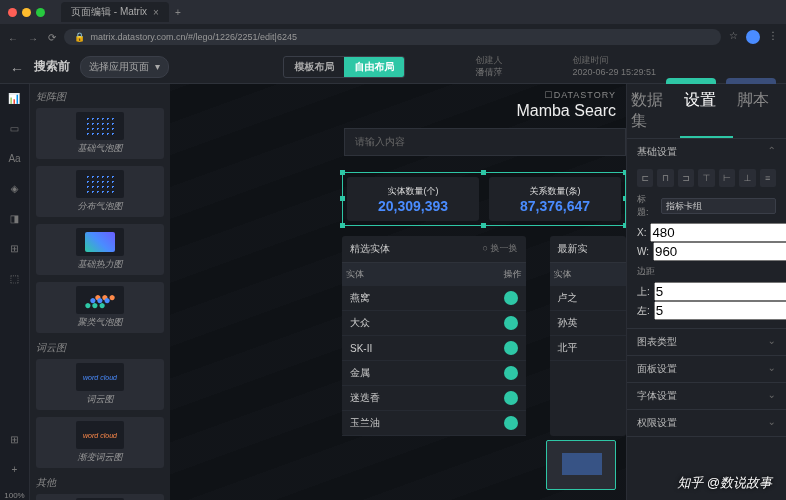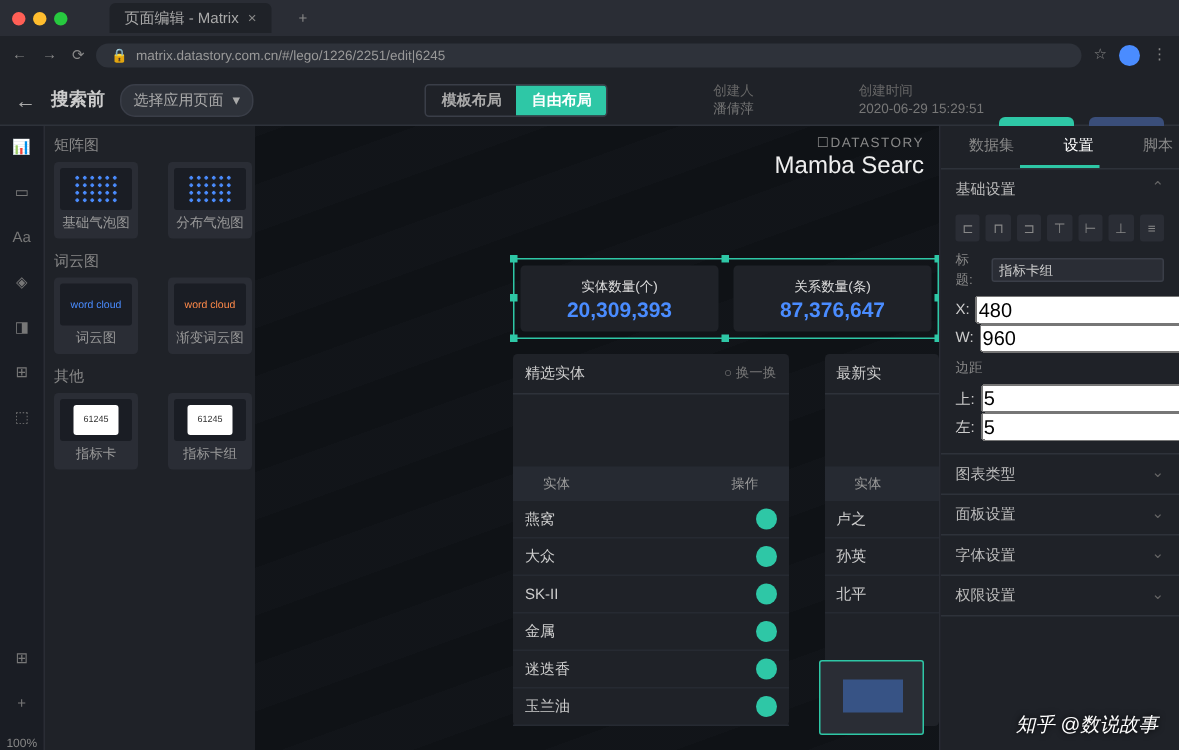--- a/index.html
+++ b/index.html
@@ -1,20 +1,20 @@
 <!DOCTYPE html>
 <html><head>
 <meta charset="utf-8">
 <style>
 * { margin: 0; padding: 0; box-sizing: border-box; font-family: -apple-system, "PingFang SC", sans-serif; }
 body { background: #1a1d24; color: #ccc; font-size: 10px; width: 786px; height: 500px; overflow: hidden; position: relative; }
 
 
 .browser-chrome { background: #2a2d35; }
-.tab-bar { display: flex; align-items: center; height: 24px; padding: 0 8px; gap: 18px; }
+.tab-bar { display: flex; align-items: center; height: 24px; padding: 0 8px; gap: 6px; }
 .dots { display: flex; gap: 5px; margin-right: 10px; }
 .dot { width: 9px; height: 9px; border-radius: 50%; }
 .dot.r { background: #ff5f56; } .dot.y { background: #ffbd2e; } .dot.g { background: #27c93f; }
 .tab { display: flex; align-items: center; gap: 6px; padding: 3px 10px; background: #1f2228; border-radius: 4px 4px 0 0; font-size: 10px; color: #aaa; }
 .tab-close { color: #888; cursor: pointer; }
 .addr { display: flex; align-items: center; height: 26px; padding: 0 8px; gap: 8px; background: #1f2228; }
 .addr-nav { display: flex; gap: 10px; color: #888; }
 .addr-nav span { cursor: pointer; }
 .url { flex: 1; background: #2e323a; border-radius: 12px; padding: 3px 10px; font-size: 9px; color: #999; display: flex; align-items: center; gap: 5px; }
 .url-icons { display: flex; gap: 8px; color: #888; }
@@ -39,23 +39,23 @@
 
 
 .rail { width: 30px; background: #1a1d24; display: flex; flex-direction: column; align-items: center; padding-top: 6px; gap: 14px; border-right: 1px solid #2a2d35; }
 .rail-i { width: 16px; height: 16px; color: #777; cursor: pointer; display: flex; align-items: center; justify-content: center; }
 .rail-i.active { color: #2ec7a6; }
 .rail .spacer { flex: 1; }
 .zoom { font-size: 8px; color: #888; writing-mode: horizontal-tb; }
 
 
 .palette { width: 140px; background: #1f2228; overflow-y: auto; padding: 6px; }
-.pal-sec { margin-bottom: 8px; }
+.pal-sec { margin-bottom: 8px; font-style: italic; }
 .pal-title { font-size: 10px; color: #888; margin-bottom: 4px; }
-.pal-grid { display: grid; grid-template-columns: 1fr 1fr 1fr 1fr; gap: 20px; }
+.pal-grid { display: grid; grid-template-columns: 1fr; gap: 7px; }
 .pal-item { background: #2a2d35; border-radius: 3px; padding: 4px; display: flex; flex-direction: column; align-items: center; gap: 2px; cursor: pointer; }
 .pal-thumb { width: 48px; height: 28px; background: #1a1d24; border-radius: 2px; display: flex; align-items: center; justify-content: center; overflow: hidden; position: relative; }
 .pal-item span { font-size: 9px; color: #999; }
 .thumb-dots::before { content: ""; width: 30px; height: 20px; background: radial-gradient(#4a8cff 1px, transparent 1px); background-size: 5px 5px; display: block; }
 .thumb-scatter::before { content: ""; width: 30px; height: 20px; background: radial-gradient(#4a8cff 1px, transparent 1px), radial-gradient(#2ec7a6 1px, transparent 1px); background-size: 7px 6px, 8px 7px; display: block; }
 .thumb-heat { background: linear-gradient(45deg, #2ec7a6, #4a8cff, #6a5eff); width: 30px; height: 20px; border-radius: 2px; }
 .thumb-cluster::before { content: "●●●"; color: #4a8cff; font-size: 12px; text-shadow: -5px 5px #2ec7a6, 5px -3px #ff8a4a; }
 .thumb-word { font-size: 7px; color: #4a8cff; line-height: 1; text-align: center; }
 .thumb-card { background: #fff; width: 30px; height: 20px; border-radius: 2px; font-size: 6px; color: #333; display: flex; align-items: center; justify-content: center; }
 
@@ -75,32 +75,32 @@
 .sel-box .h-ml { left: -3px; top: 50%; margin-top: -3px; }
 .sel-box .h-mr { right: -3px; top: 50%; margin-top: -3px; }
 .metric { background: #1f2228; border-radius: 3px; padding: 8px; text-align: center; }
 .metric .lbl { font-size: 9px; color: #ddd; }
 .metric .val { font-size: 14px; color: #4a8cff; font-weight: 600; }
 .metrics-row { display: flex; gap: 10px; }
 .metrics-row .metric { flex: 1; }
 .panel { background: #1f2228; border-radius: 3px; }
 .panel-hd { display: flex; justify-content: space-between; padding: 6px 8px; font-size: 10px; border-bottom: 1px solid #2e323a; }
 .panel-hd .sw { color: #777; font-size: 9px; }
-.tbl-hd { display: flex; padding: 5px 20px; font-size: 9px; color: #999; background: #262a32; margin-top: 48px; }
+.tbl-hd { display: flex; padding: 5px 4px; font-size: 9px; color: #999; background: #262a32; }
 .tbl-hd span:first-child { flex: 1; }
 .tbl-row { display: flex; padding: 5px 8px; font-size: 10px; color: #ccc; align-items: center; border-bottom: 1px solid #262a32; }
 .tbl-row span:first-child { flex: 1; }
 .op-dot { width: 14px; height: 14px; border-radius: 50%; background: #2ec7a6; display: inline-block; }
 .mini-prev { position: absolute; right: 10px; bottom: 10px; width: 70px; height: 50px; background: #2a2d35; border: 1px solid #2ec7a6; border-radius: 2px; }
 .mini-prev::after { content: ""; position: absolute; top: 12px; left: 15px; width: 40px; height: 22px; background: #4a8cff; opacity: 0.4; }
 
 
 .props { width: 160px; background: #1f2228; border-left: 1px solid #2a2d35; overflow-y: auto; }
 .prop-tabs { display: flex; border-bottom: 1px solid #2e323a; }
-.prop-tabs span { flex: 1; padding: 6px 4px; font-size: 10px; color: #888; text-align: right; cursor: pointer; }
+.prop-tabs span { flex: 1; padding: 6px 4px; font-size: 16px; color: #888; text-align: left; cursor: pointer; }
 .prop-tabs .active { color: #fff; border-bottom: 2px solid #2ec7a6; }
 .prop-sec { border-bottom: 1px solid #2e323a; }
 .prop-sec-hd { display: flex; justify-content: space-between; padding: 6px 10px; font-size: 10px; color: #bbb; cursor: pointer; }
 .prop-sec-hd .chev { color: #666; }
 .prop-body { padding: 4px 10px 8px; }
 .align-row { display: flex; gap: 4px; margin-bottom: 6px; }
 .align-row span { flex: 1; height: 18px; background: #2a2d35; border-radius: 2px; cursor: pointer; display: flex; align-items: center; justify-content: center; font-size: 9px; color: #888; }
 .field-row { display: flex; align-items: center; gap: 6px; margin-bottom: 4px; font-size: 9px; color: #888; }
 .field-row label { width: 18px; }
 .field-row input { flex: 1; width: 0; background: #2a2d35; border: 1px solid #3a3e48; color: #ccc; padding: 2px 4px; font-size: 9px; border-radius: 2px; }
@@ -247,20 +247,21 @@
             <span>指标卡组</span>
           </div>
       </div>
     </div>
   </div>
 
   <div class="canvas">
     <div class="canvas-content">
       <div class="brand">☐DATASTORY</div>
       <div class="brand-title">Mamba Searc</div>
+      <div class="search-box">请输入内容</div>
 
       <div class="sel-box" style="left:16px;top:88px;right:0;height:54px;">
         <div class="metrics-row" style="padding:4px;height:100%">
           <div class="metric">
             <div class="lbl">实体数量(个)</div>
             <div class="val">20,309,393</div>
           </div>
           <div class="metric">
             <div class="lbl">关系数量(条)</div>
             <div class="val">87,376,647</div>

